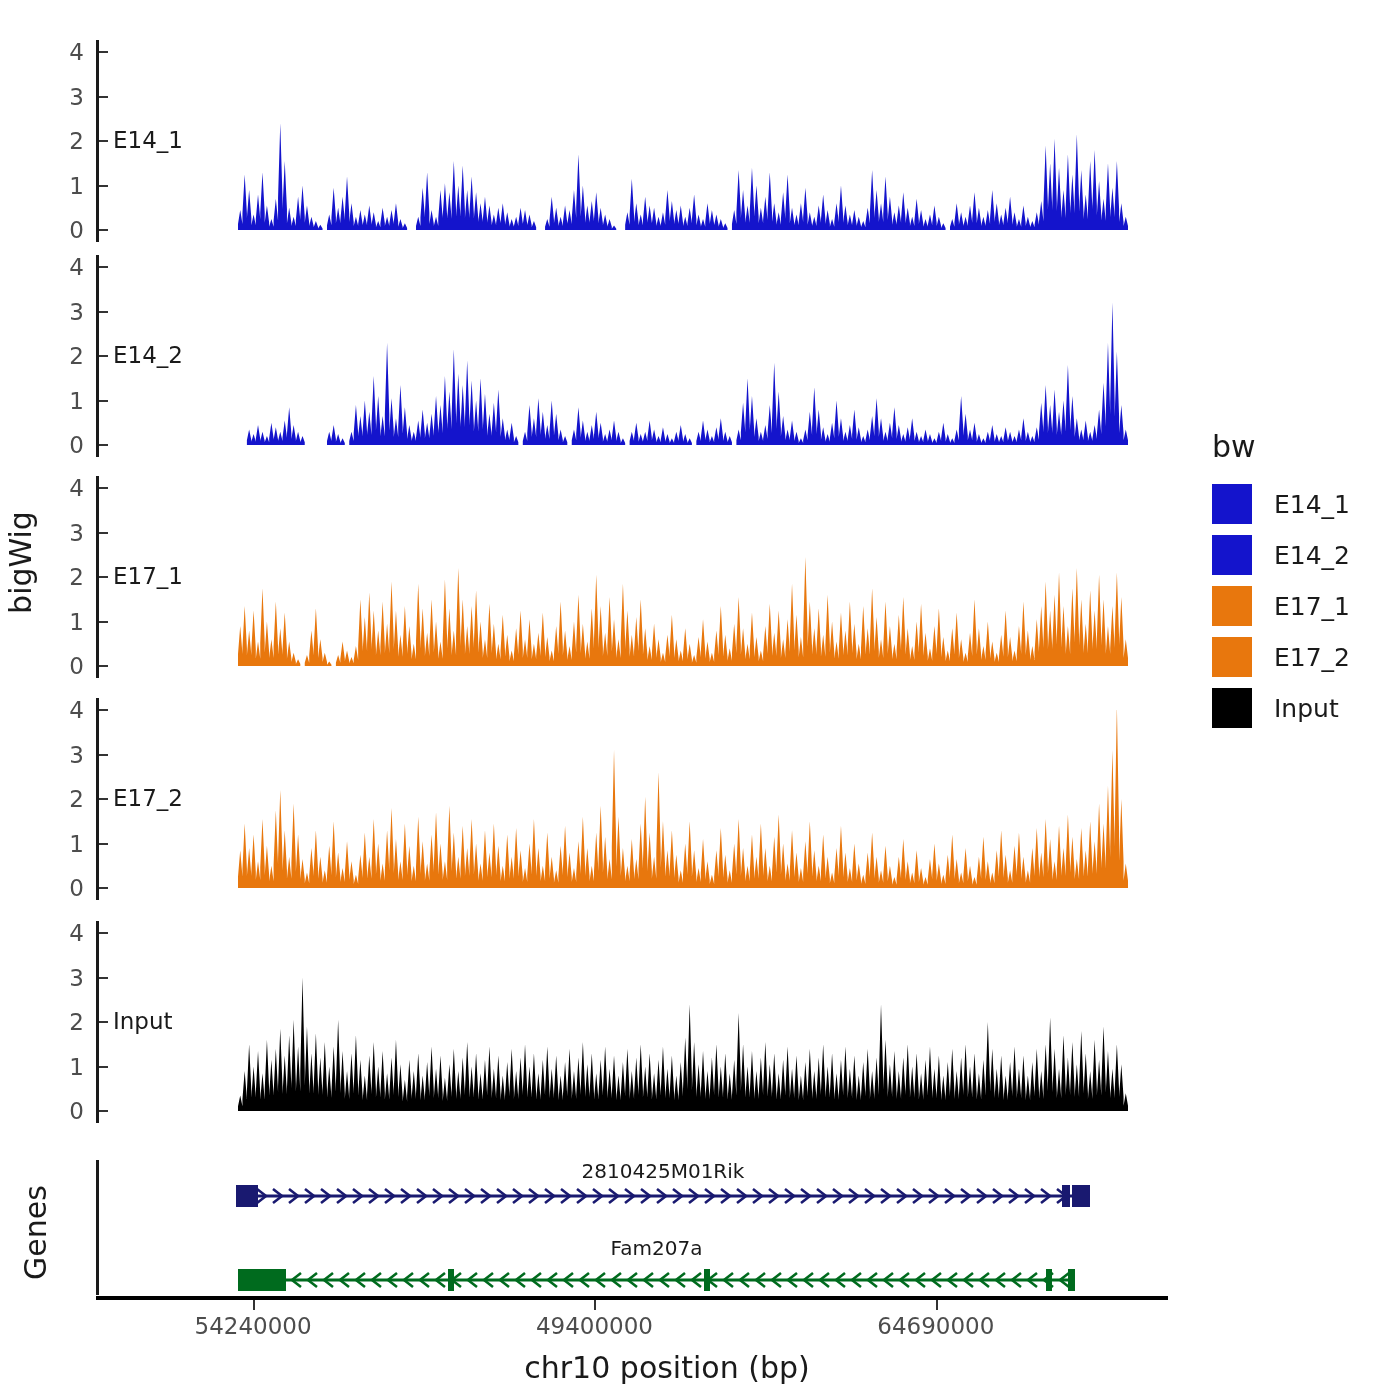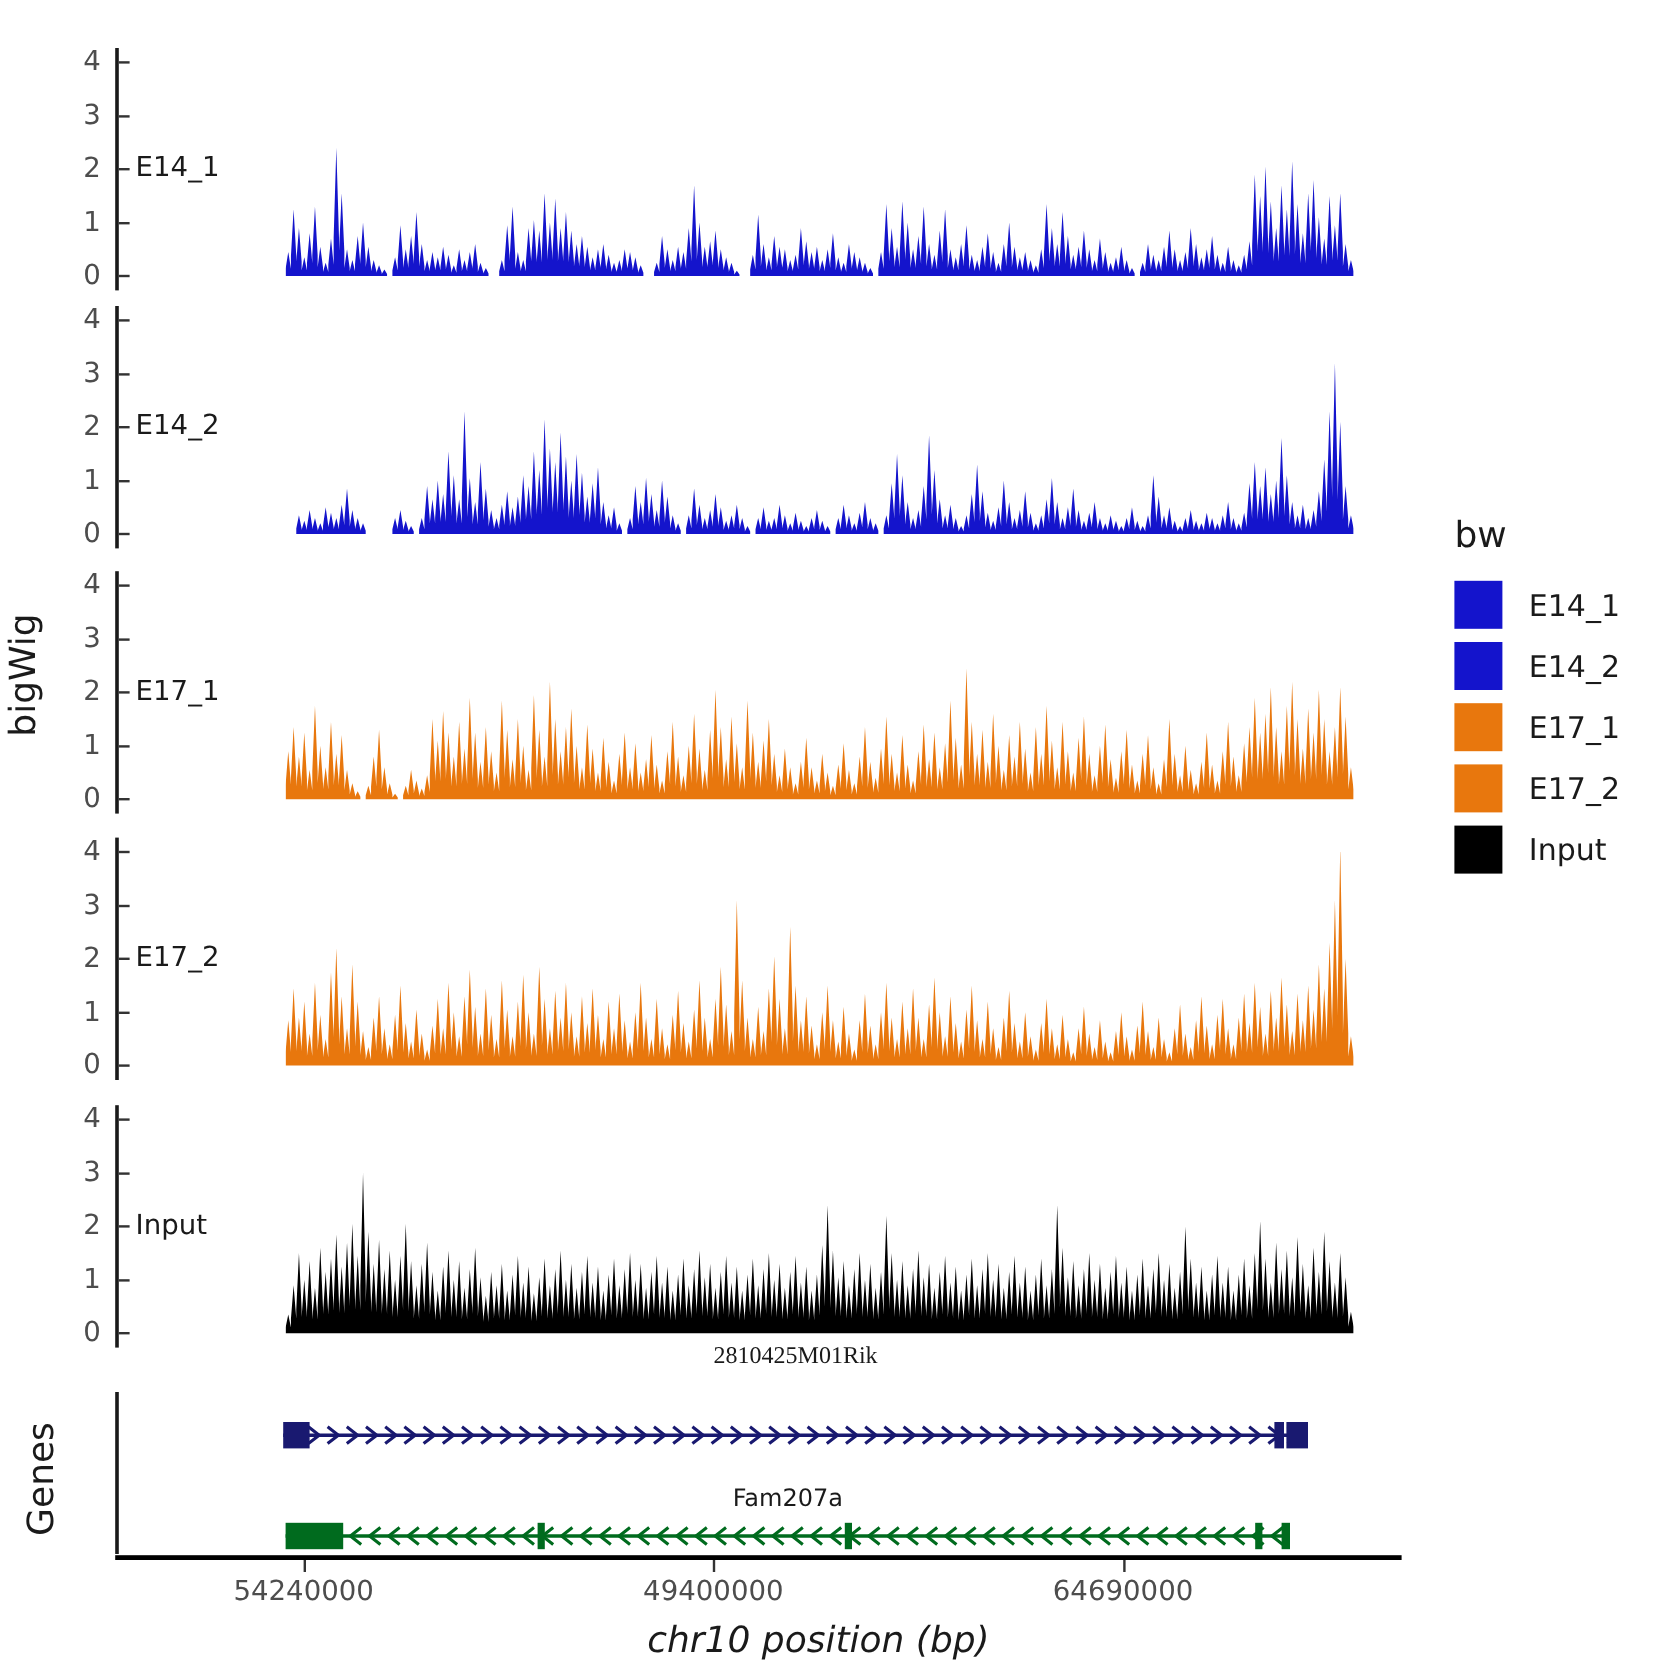--- a/index.html
+++ b/index.html
@@ -255,21 +255,21 @@
         <path d="M 993 10 L 1002 17 L 993 24" fill="none" stroke="#191970" stroke-width="2.6"></path>
         <path d="M 1009 10 L 1018 17 L 1009 24" fill="none" stroke="#191970" stroke-width="2.6"></path>
         <path d="M 1025 10 L 1034 17 L 1025 24" fill="none" stroke="#191970" stroke-width="2.6"></path>
         <path d="M 1041 10 L 1050 17 L 1041 24" fill="none" stroke="#191970" stroke-width="2.6"></path>
         <path d="M 1057 10 L 1066 17 L 1057 24" fill="none" stroke="#191970" stroke-width="2.6"></path>
         <path d="M 1073 10 L 1082 17 L 1073 24" fill="none" stroke="#191970" stroke-width="2.6"></path>
         <rect x="236" y="6" width="22" height="22" fill="#191970"></rect>
         <rect x="1062" y="6" width="8" height="22" fill="#191970"></rect>
         <rect x="1072" y="6" width="18" height="22" fill="#191970"></rect>
       </svg>
-      <div class="gene-name" style="left: 663px; top: 1120px; font-family: Liberation Serif, serif;">2810425M01Rik</div>
+      <div class="gene-name" style="left: 663px; top: 1161px;">2810425M01Rik</div>
       <svg class="track-svg" width="1200" height="34" style="left: 0px; top: 1263px;">
         <line x1="238" x2="1075" y1="17" y2="17" stroke="#006B1E" stroke-width="3"></line>
         <path d="M 253 10 L 244 17 L 253 24" fill="none" stroke="#006B1E" stroke-width="2.6"></path>
         <path d="M 269 10 L 260 17 L 269 24" fill="none" stroke="#006B1E" stroke-width="2.6"></path>
         <path d="M 285 10 L 276 17 L 285 24" fill="none" stroke="#006B1E" stroke-width="2.6"></path>
         <path d="M 301 10 L 292 17 L 301 24" fill="none" stroke="#006B1E" stroke-width="2.6"></path>
         <path d="M 317 10 L 308 17 L 317 24" fill="none" stroke="#006B1E" stroke-width="2.6"></path>
         <path d="M 333 10 L 324 17 L 333 24" fill="none" stroke="#006B1E" stroke-width="2.6"></path>
         <path d="M 349 10 L 340 17 L 349 24" fill="none" stroke="#006B1E" stroke-width="2.6"></path>
         <path d="M 365 10 L 356 17 L 365 24" fill="none" stroke="#006B1E" stroke-width="2.6"></path>
@@ -328,21 +328,21 @@
 
   <div id="xaxis">
       <div class="xaxis-line" style="left: 96px; top: 1296px; width: 1072px;"></div>
       <div class="xtick-mark" style="left: 253.045px; top: 1300px;"></div>
       <div class="xtick-label" style="left: 253.045px; top: 1313px;">54240000</div>
       <div class="xtick-mark" style="left: 594.446px; top: 1300px;"></div>
       <div class="xtick-label" style="left: 594.446px; top: 1313px;">49400000</div>
       <div class="xtick-mark" style="left: 935.847px; top: 1300px;"></div>
       <div class="xtick-label" style="left: 935.847px; top: 1313px;">64690000</div>
     </div>
-  <div class="axis-title-x" style="left:382px;top:1350px;width:600px;font-style:italic;">chr10 position (bp)</div>
+  <div class="axis-title-x" style="left:367px;top:1350px;width:600px;">chr10 position (bp)</div>
 
   <div id="legend" style="left:1212px;top:432px;width:180px;height:300px;">
     <div class="legend-title" style="left:0px;top:0px;">bw</div>
     <div id="legend-rows">
         <div class="legend-row" style="left: 0px; top: 52px;">
           <span class="legend-key" style="background: rgb(20, 20, 204);"></span>
           <span class="legend-label">E14_1</span>
         </div>
         <div class="legend-row" style="left: 0px; top: 103px;">
           <span class="legend-key" style="background: rgb(20, 20, 204);"></span>

